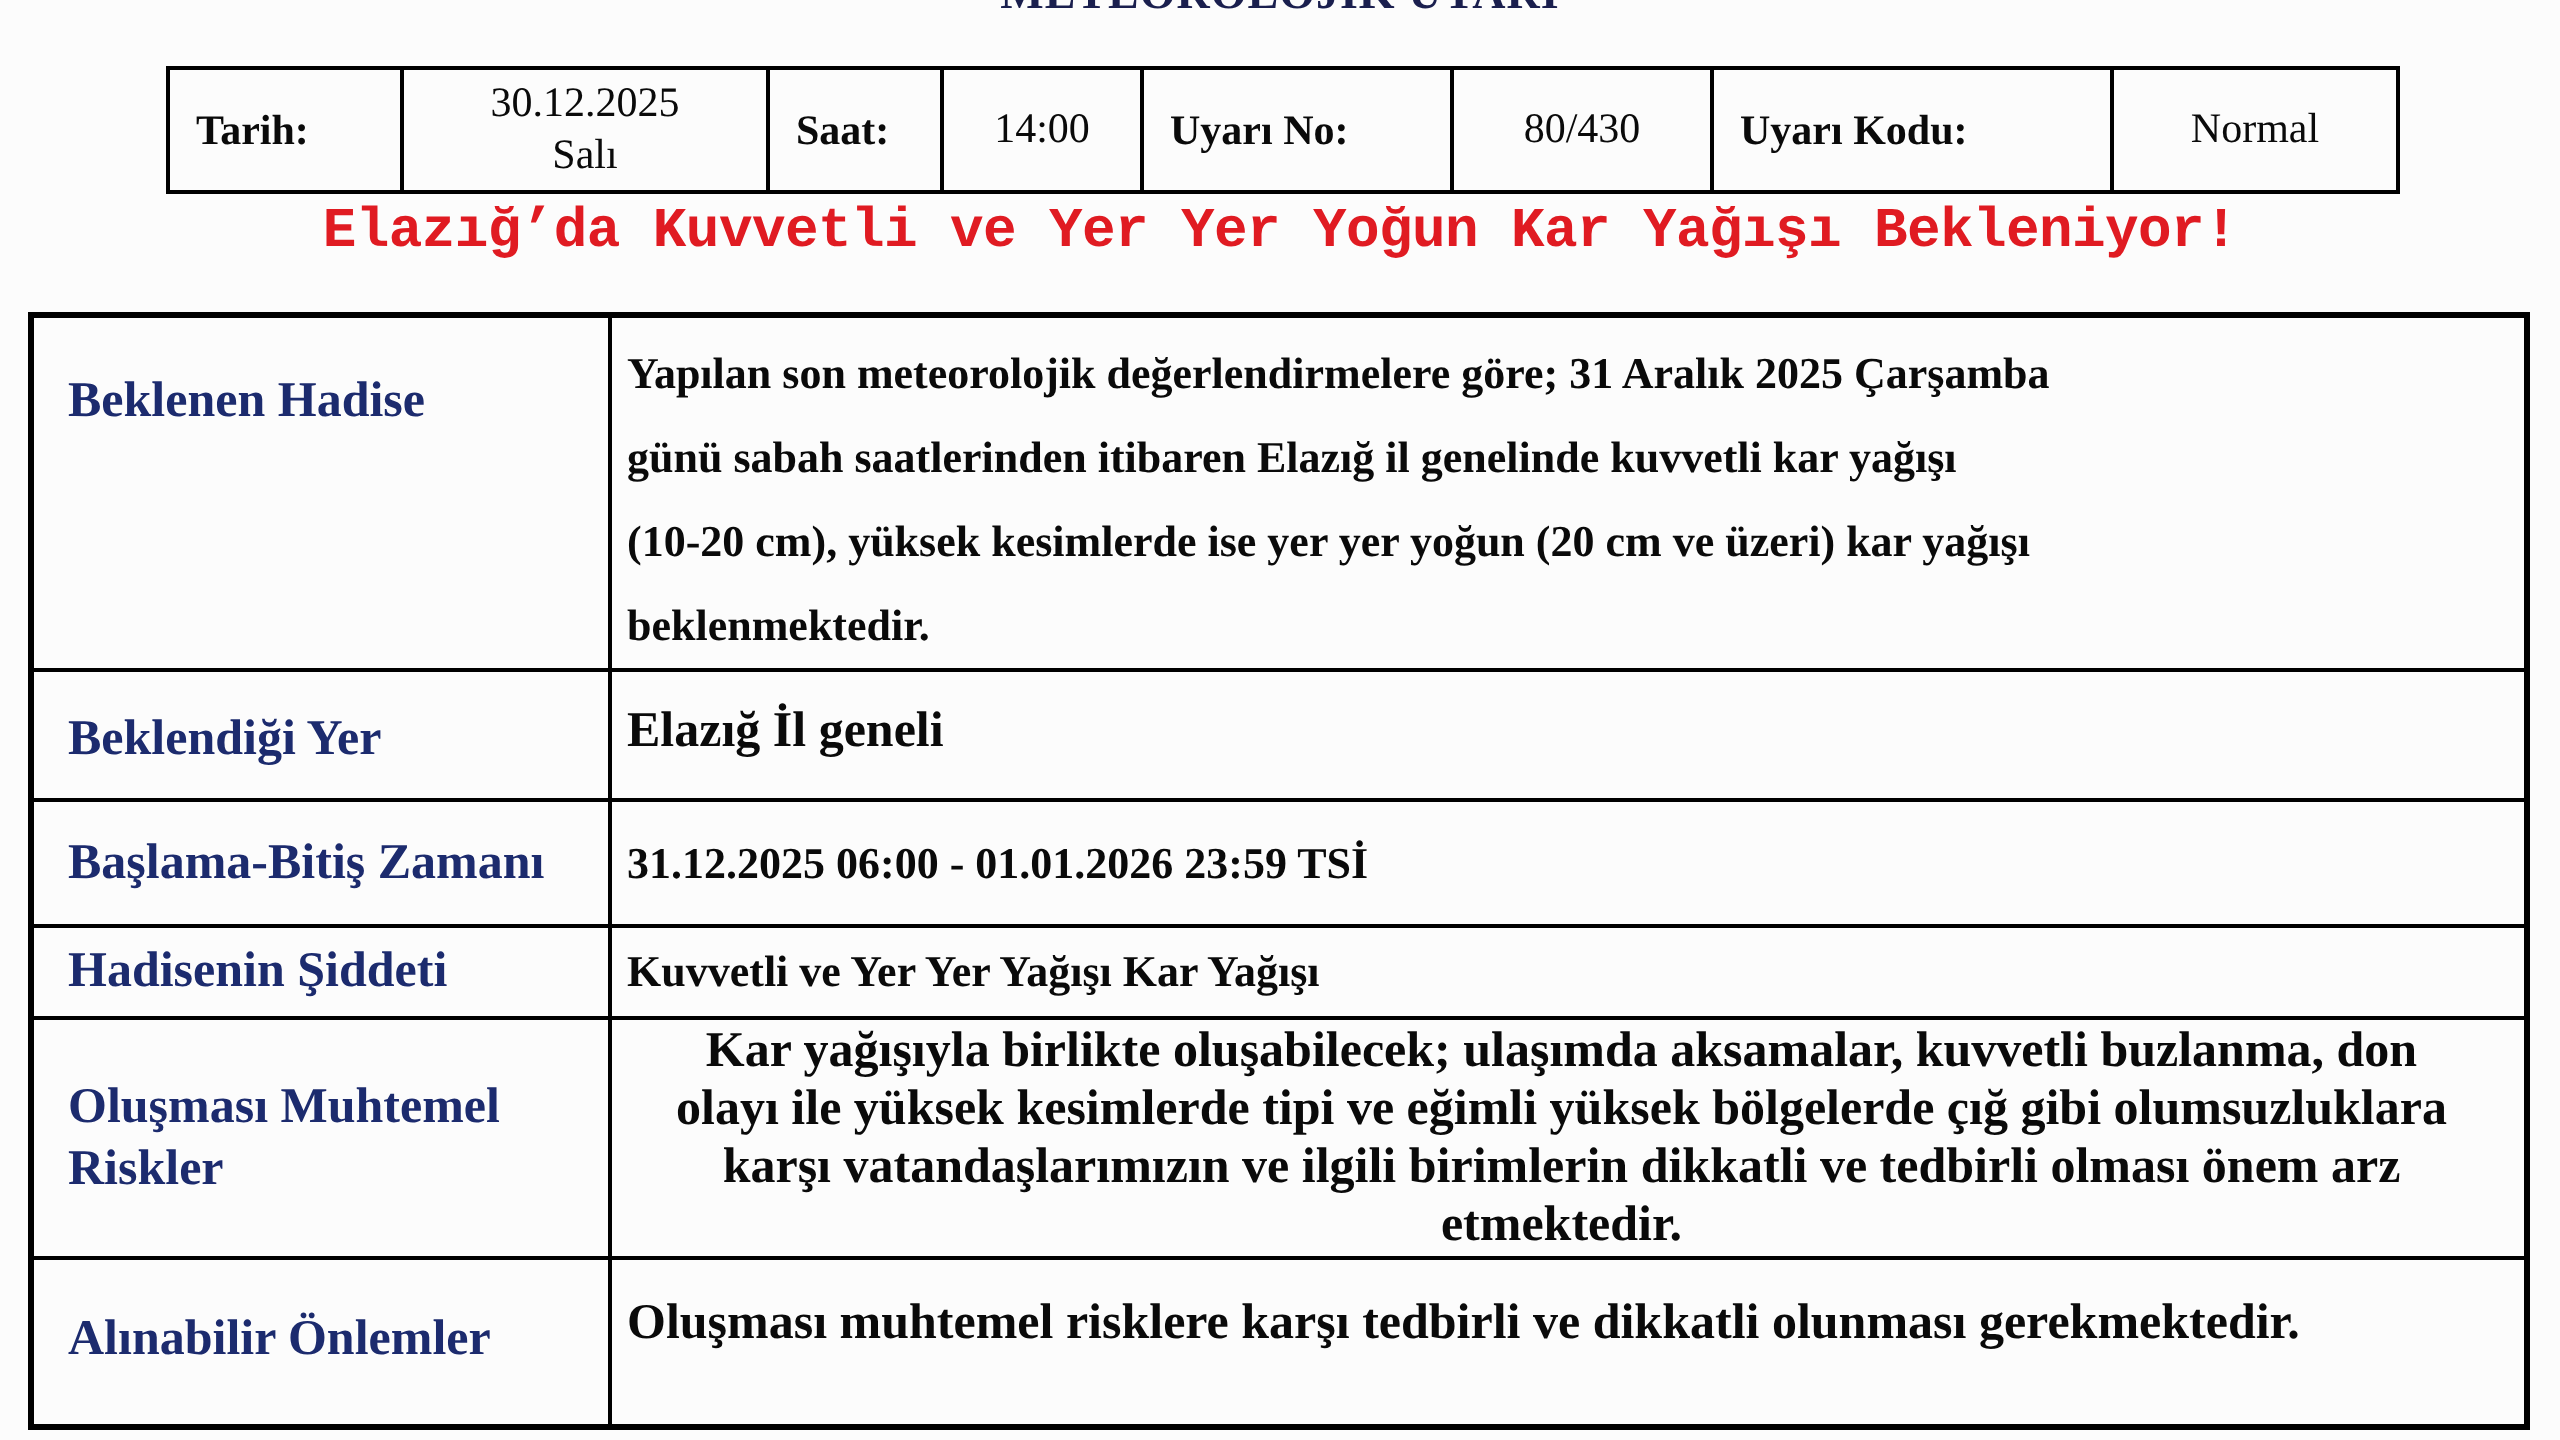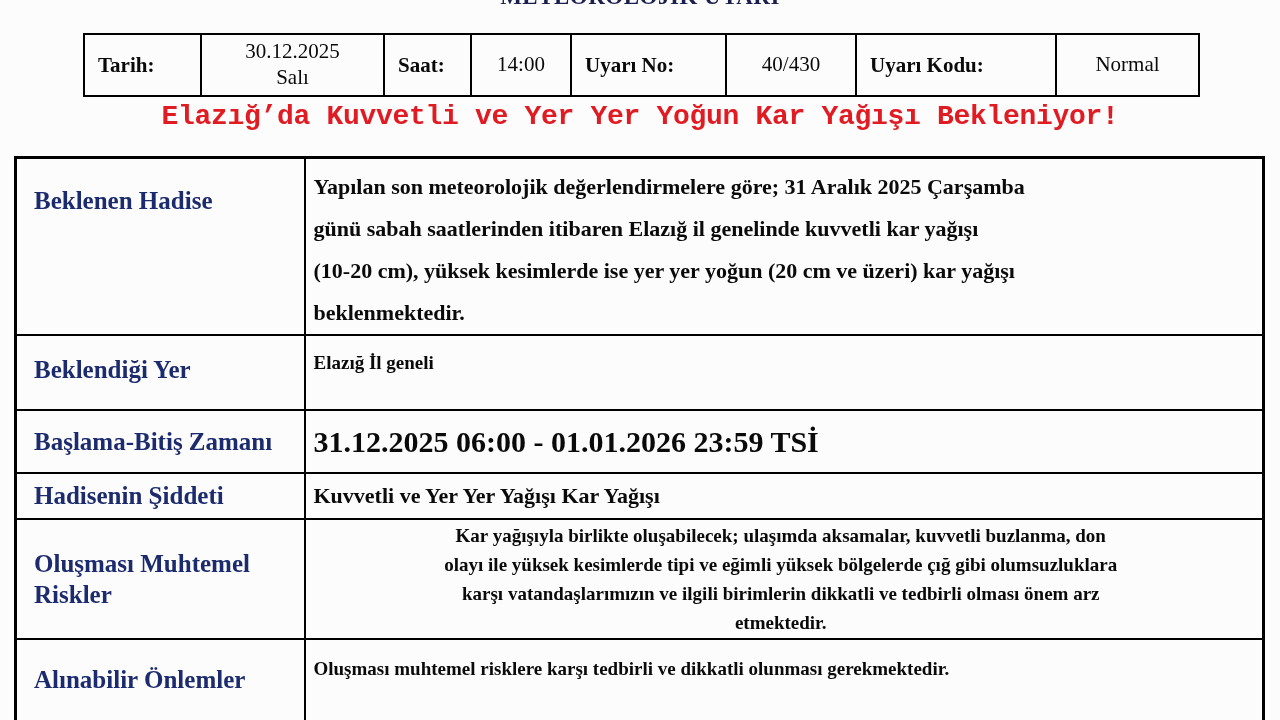--- a/index.html
+++ b/index.html
@@ -62,36 +62,36 @@
     overflow: hidden;
   }
   .m-label {
     color: var(--label-navy);
     font-weight: bold; font-size: 25px;
     padding: 0 10px 0 17px;
     white-space: pre-line; line-height: 1.25;
   }
   .m-text {
     color: var(--text-black);
-    font-weight: bold; font-size: 19px;
+    font-weight: bold; font-size: 25px;
     padding: 0 14px 0 8px;
     white-space: pre-line;
   }
 
   tr.r1 { height: 172px; }
   .r1 .m-label { vertical-align: top; padding-top: 26px; }
   .r1 .m-text  { vertical-align: top; padding-top: 7px; font-size: 22px; line-height: 42px; }
 
-  tr.r2 { height: 75px; }
+  tr.r2 { height: 65px; }
   .r2 .m-label { vertical-align: top; padding-top: 18px; }
   .r2 .m-text  { vertical-align: top; padding-top: 16px; }
 
   tr.r3 { height: 63px; }
   .r3 td { vertical-align: middle; margin-top: 41px; }
-  .r3 .m-text { font-size: 30px; }
+  .r3 .m-text { font-size: 22px; }
 
   tr.r4 { height: 46px; }
   .r4 td { vertical-align: middle; }
   .r4 .m-text { font-size: 22px; }
 
   tr.r5 { height: 120px; }
   .r5 td { vertical-align: middle; }
   .r5 .m-text { line-height: 29px; text-align: center; }
 
   tr.r6 { height: 84px; }
@@ -117,21 +117,21 @@
         <col style="width:143px">
     </colgroup>
     <tbody>
         <tr>
       <td class="h-label">Tarih:</td>
       <td class="h-value">30.12.2025
 Salı</td>
       <td class="h-label">Saat:</td>
       <td class="h-value">14:00</td>
       <td class="h-label">Uyarı No:</td>
-      <td class="h-value">40/430</td>
+      <td class="h-value">80/430</td>
       <td class="h-label">Uyarı Kodu:</td>
       <td class="h-value">Normal</td>
     </tr>
   </tbody>
     </table>
 
   <div class="headline">Elazığ’da Kuvvetli ve Yer Yer Yoğun Kar Yağışı Bekleniyor!</div>
 
   <table class="main-table">
     <colgroup>

